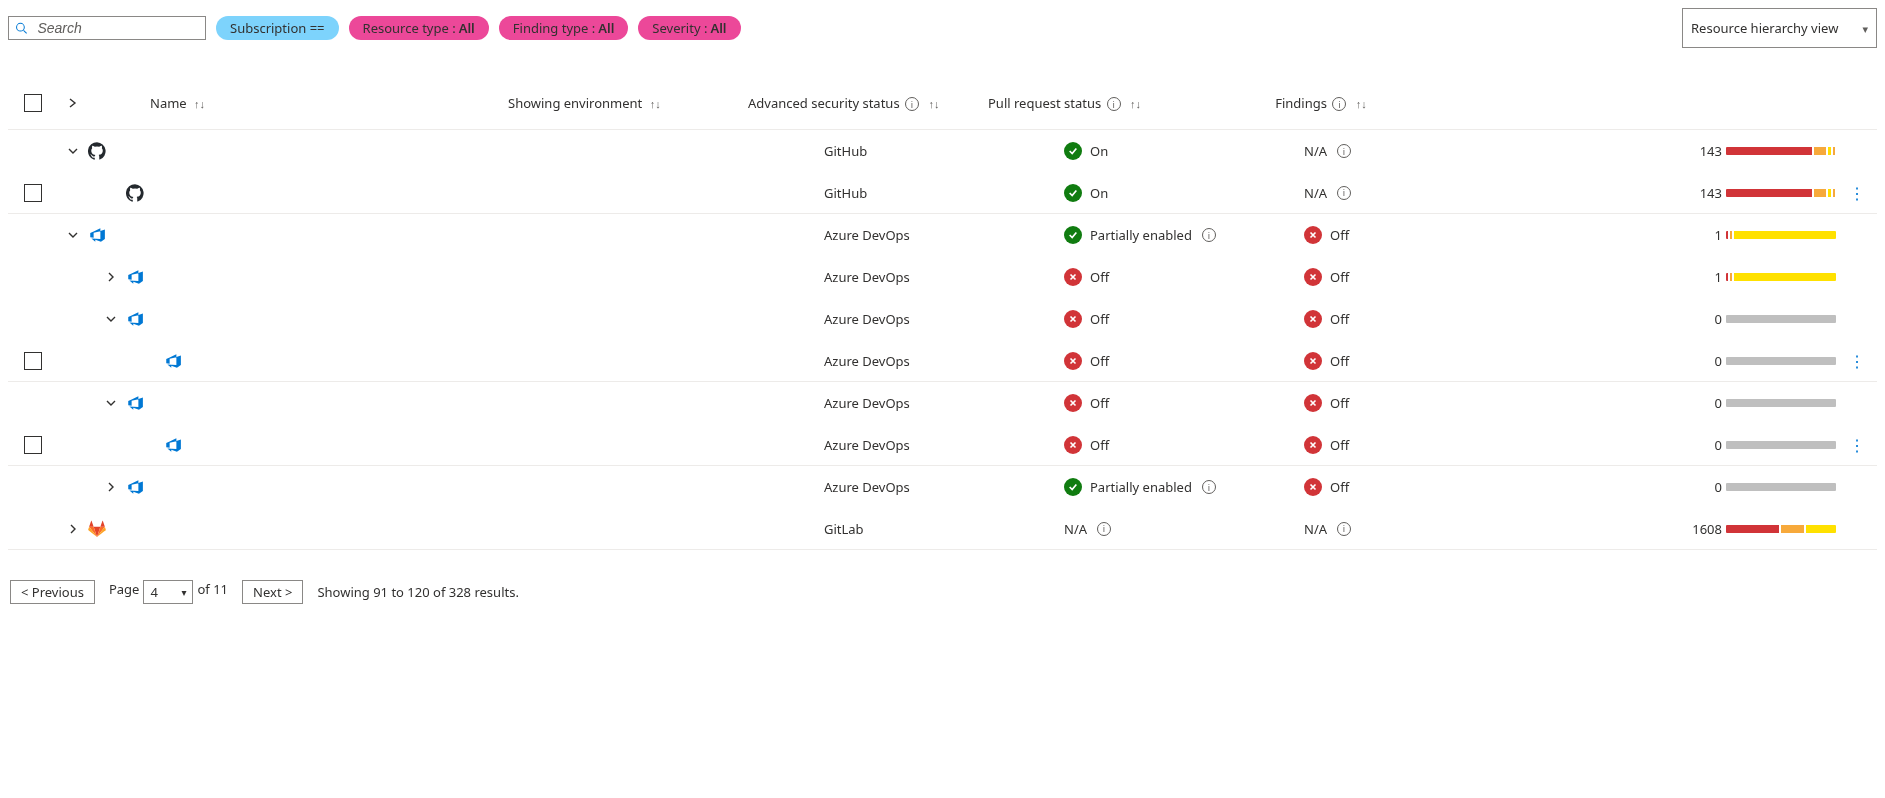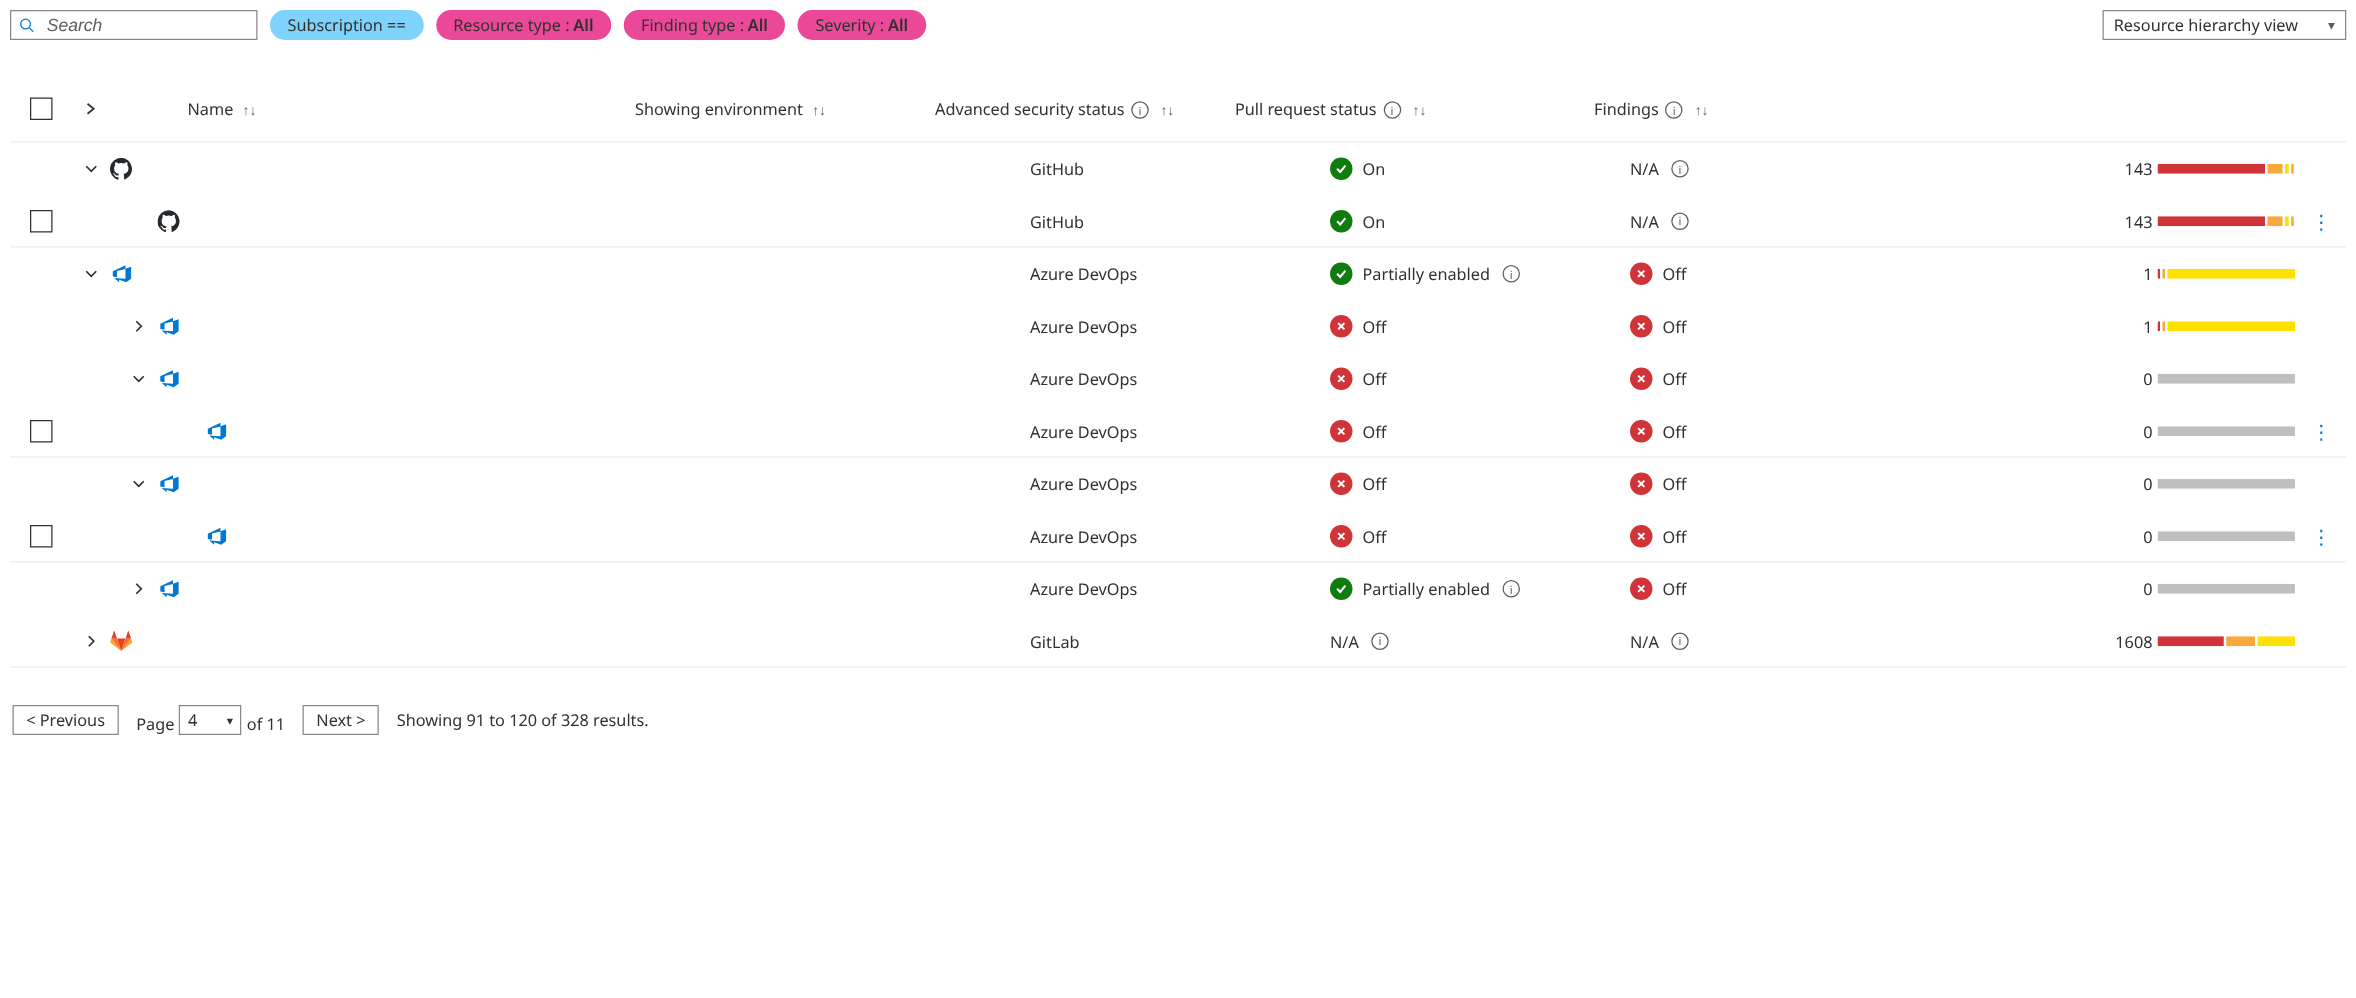--- a/index.html
+++ b/index.html
@@ -48,21 +48,21 @@
   }
   .pill-primary { background: #7dd3fc; }
   .pill-secondary { background: #ec4899; }
   .pill .fval { font-weight: 600; margin-left: 3px; }
   .view-dropdown {
     margin-left: auto;
     display: flex;
     align-items: center;
     justify-content: space-between;
     width: 195px;
-    height: 24px;
+    height: 40px;
     border: 1px solid #8a8886;
     padding: 0 8px;
     cursor: pointer;
   }
   .view-dropdown .chev { font-size: 11px; color: #605e5c; }
 
   .table-wrap { padding: 0 8px; }
   .header-row, .data-row {
     display: flex;
     align-items: center;
@@ -675,21 +675,21 @@
         </div>
         <div class="col-more"></div>
       </div>
     </div>
 </div>
 
 <div class="pagination">
   <div class="btn">
     <span>&lt; Previous</span>
   </div>
-  <div style="display:flex; align-items:flex-end;">
+  <div style="display:flex; align-items:flex-start;">
     <span>Page</span>
     <span class="page-select">
       <span>4</span>
       <span style="font-size:10px;">▾</span>
     </span>
     <span>of 11</span>
   </div>
   <div class="btn">
     <span>Next &gt;</span>
   </div>

